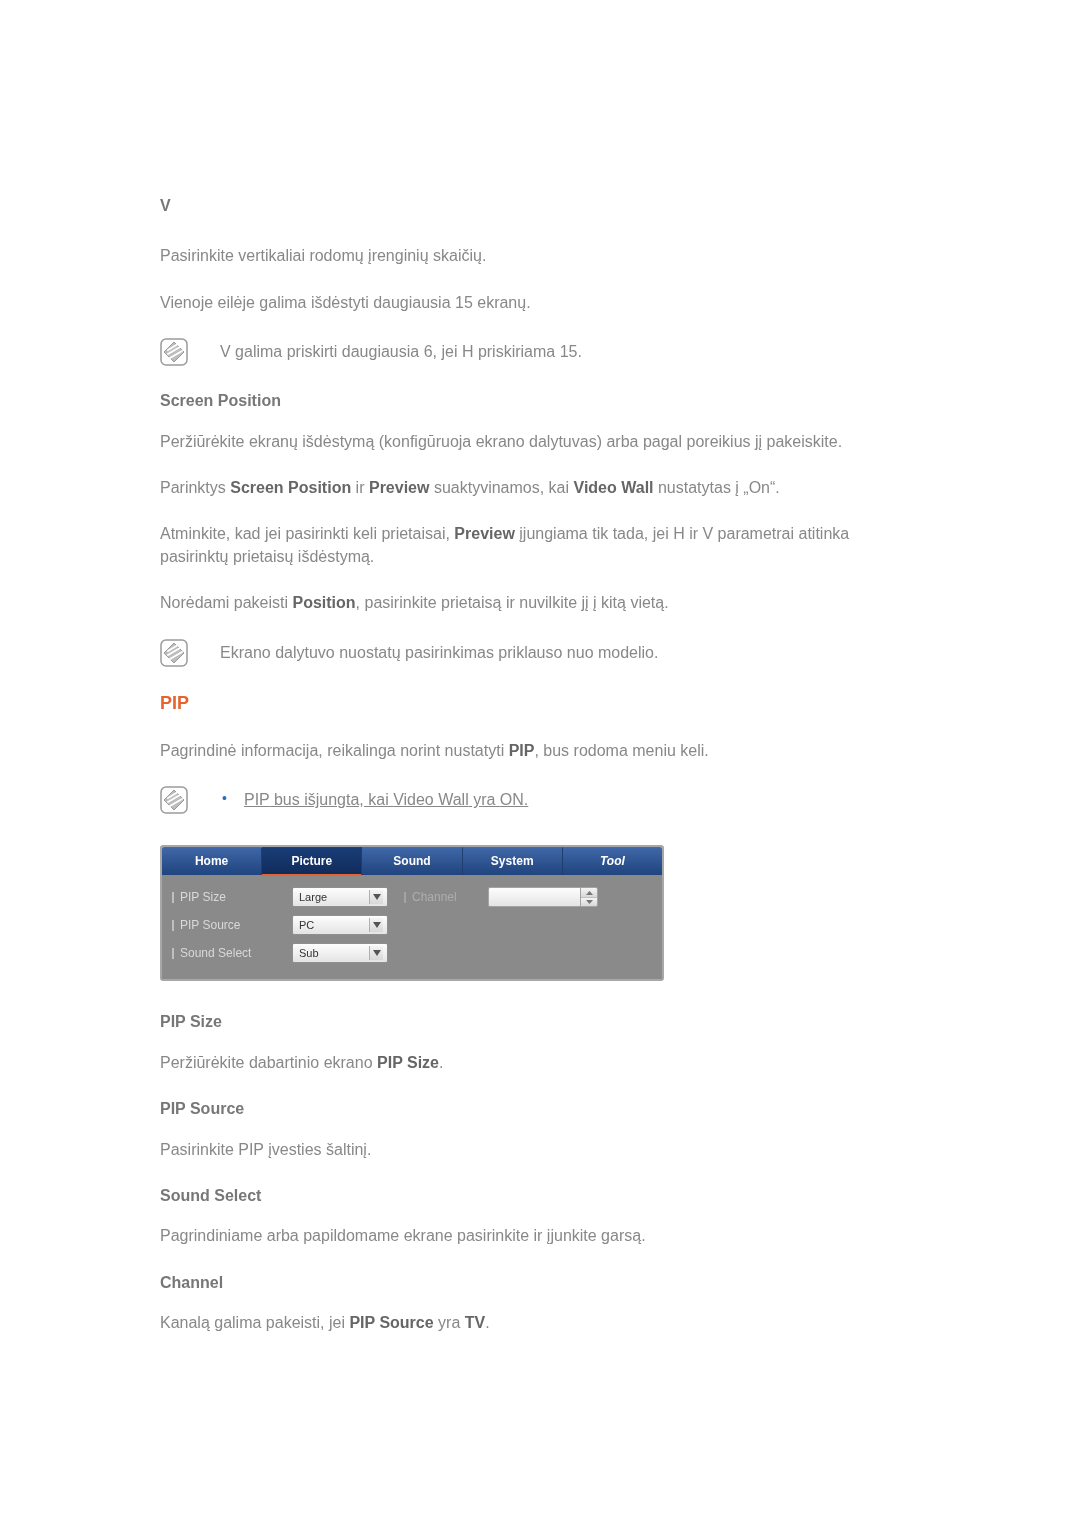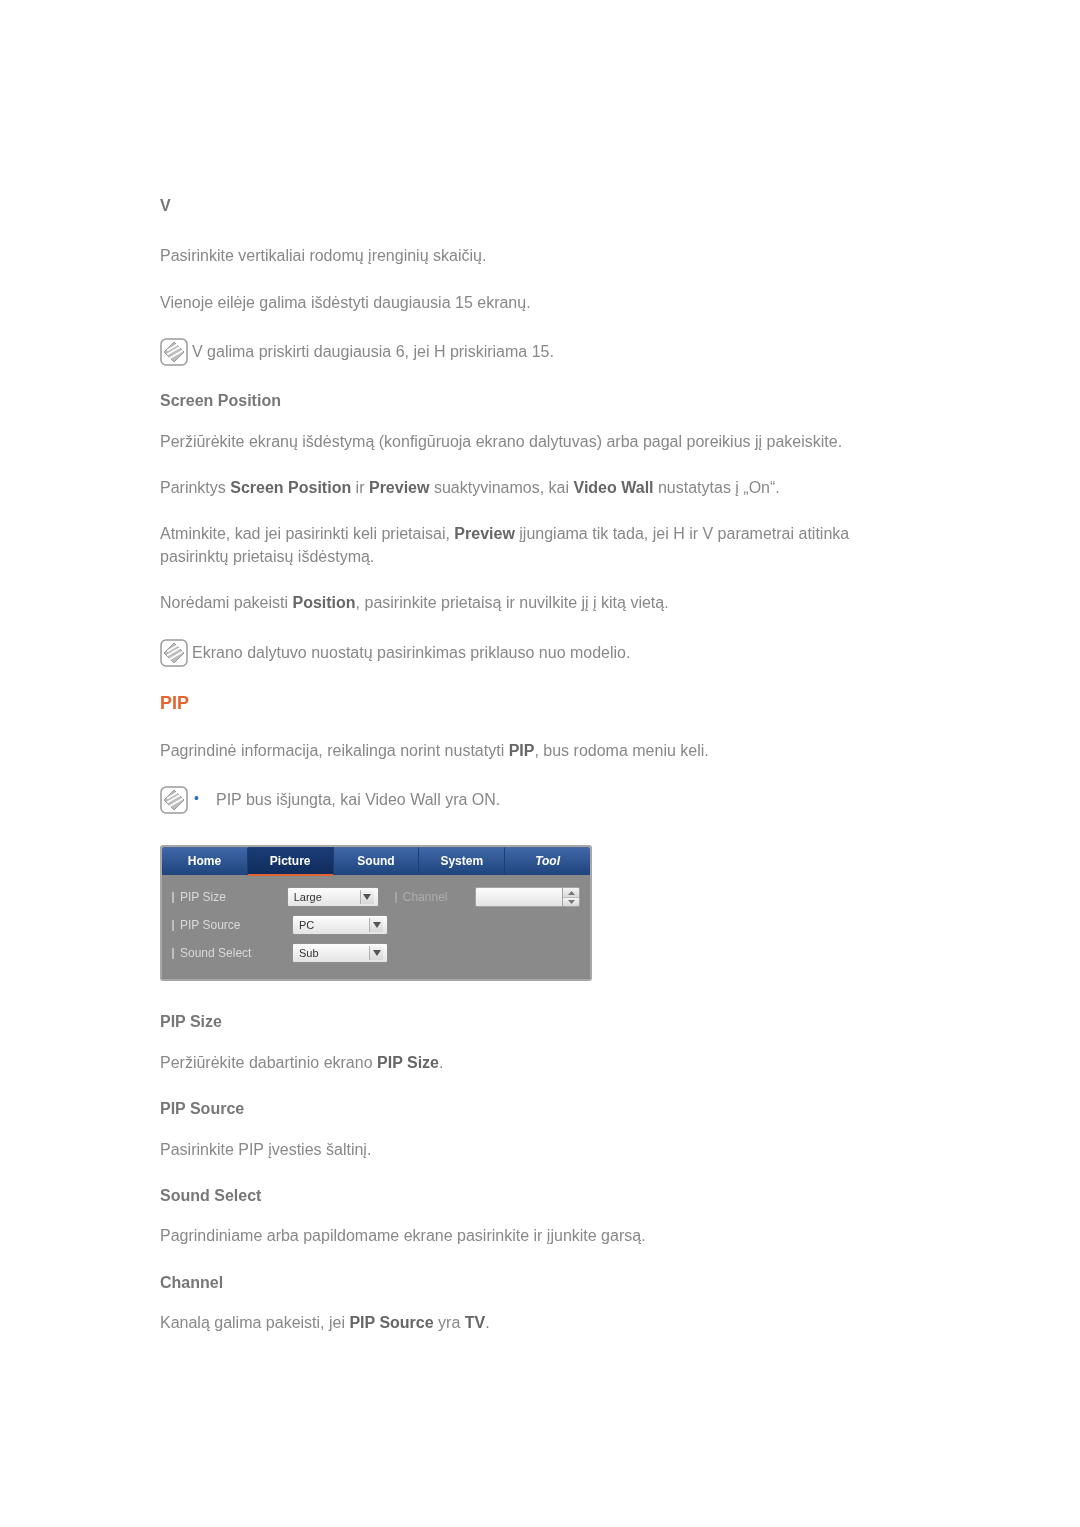--- a/index.html
+++ b/index.html
@@ -19,34 +19,35 @@
       margin-bottom: 28px;
     }
     .para {
       color: #888888;
       margin-bottom: 24px;
     }
     .para .bold { color: #666666; font-weight: bold; }
     .note-row {
       display: flex;
       align-items: flex-start;
-      gap: 4px;
+      gap: 32px;
       margin-bottom: 24px;
     }
     .note-icon {
       flex: 0 0 28px;
       height: 28px;
     }
     .note-icon svg { width: 28px; height: 28px; display: block; }
     .note-text { color: #888888; padding-top: 3px; }
     .bullet-list { list-style: none; }
     .bullet-list li {
       position: relative;
       padding-left: 24px;
       margin-bottom: 10px;
+      text-decoration: underline;
     }
     .bullet-list li::before {
       content: "•";
       position: absolute;
       left: 2px;
       top: 0;
       color: #2a6dbf;
       font-size: 14px;
     }
     .hsub {
@@ -58,21 +59,21 @@
     }
     .hpip {
       color: #e4632f;
       font-weight: bold;
       font-size: 18px;
       margin-bottom: 24px;
       margin-top: 6px;
     }
     
     .panel {
-      width: 432px;
+      width: 504px;
       border: 2px solid #a7a7a7;
       border-radius: 3px;
       background: #8a8a8a;
       margin-top: 18px;
       margin-bottom: 30px;
       box-shadow: 0 0 0 1px #cfcfcf inset;
     }
     .tabs {
       display: flex;
       height: 28px;

